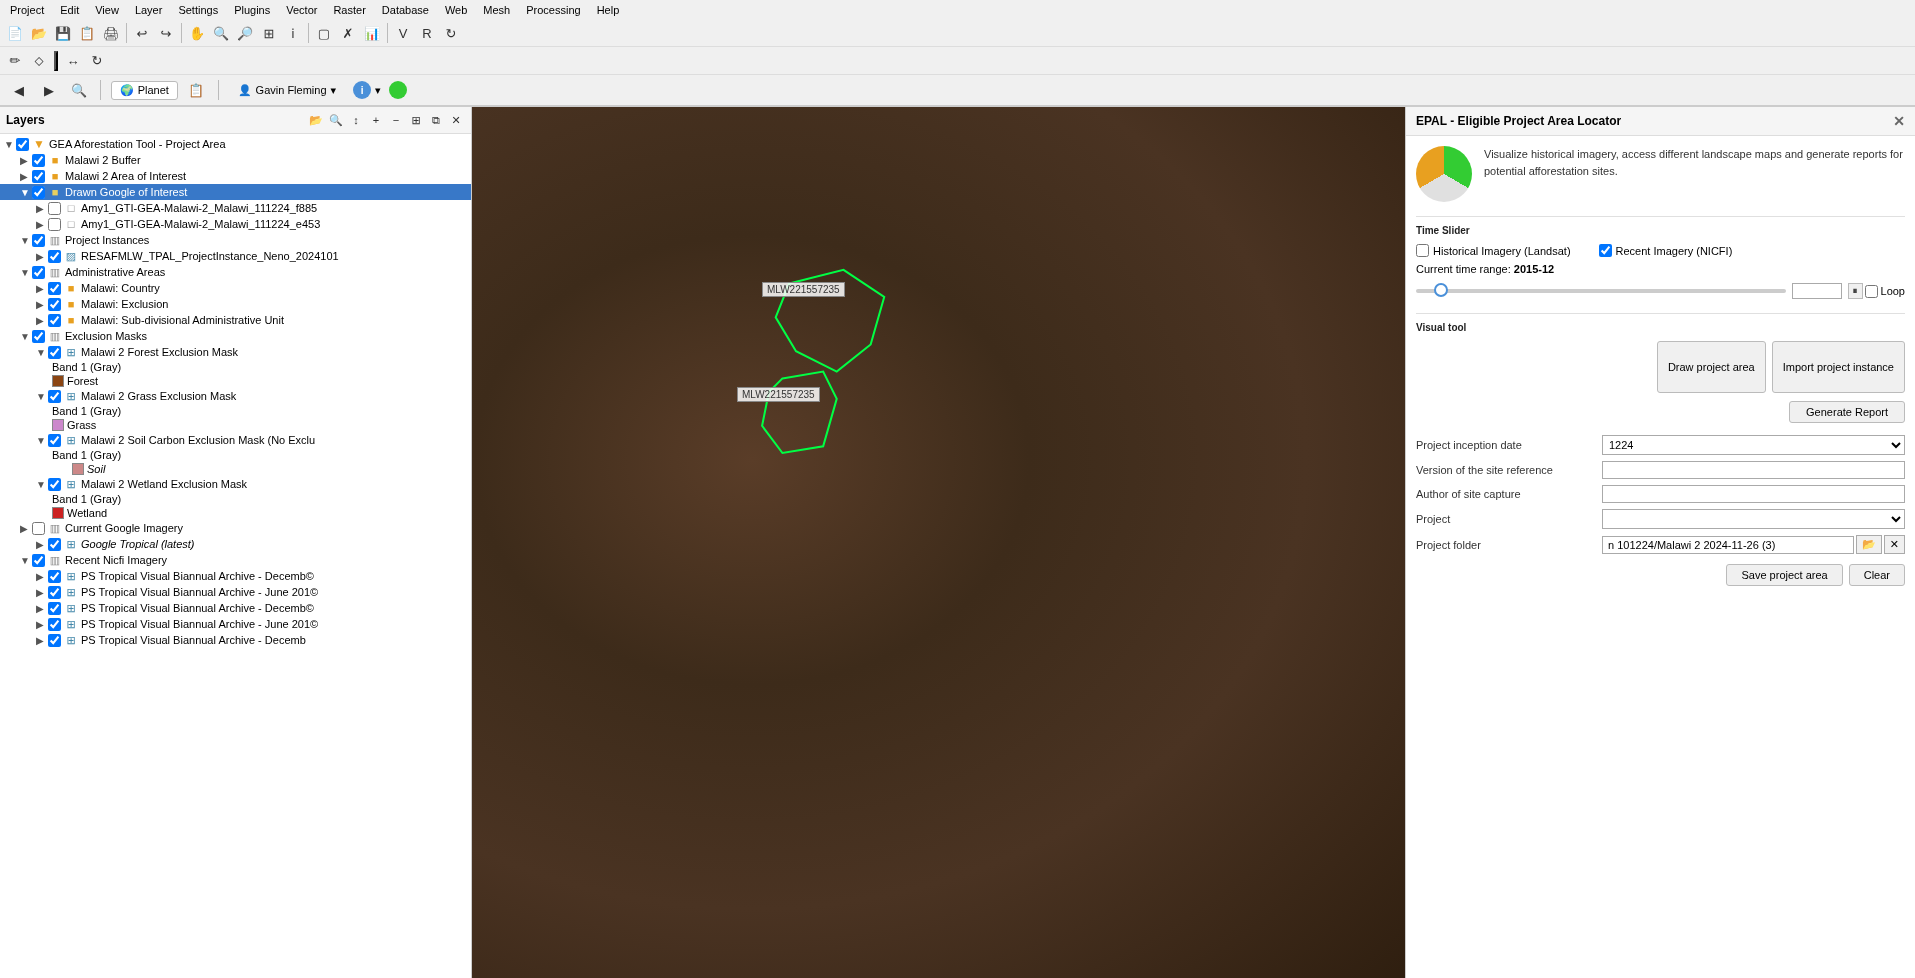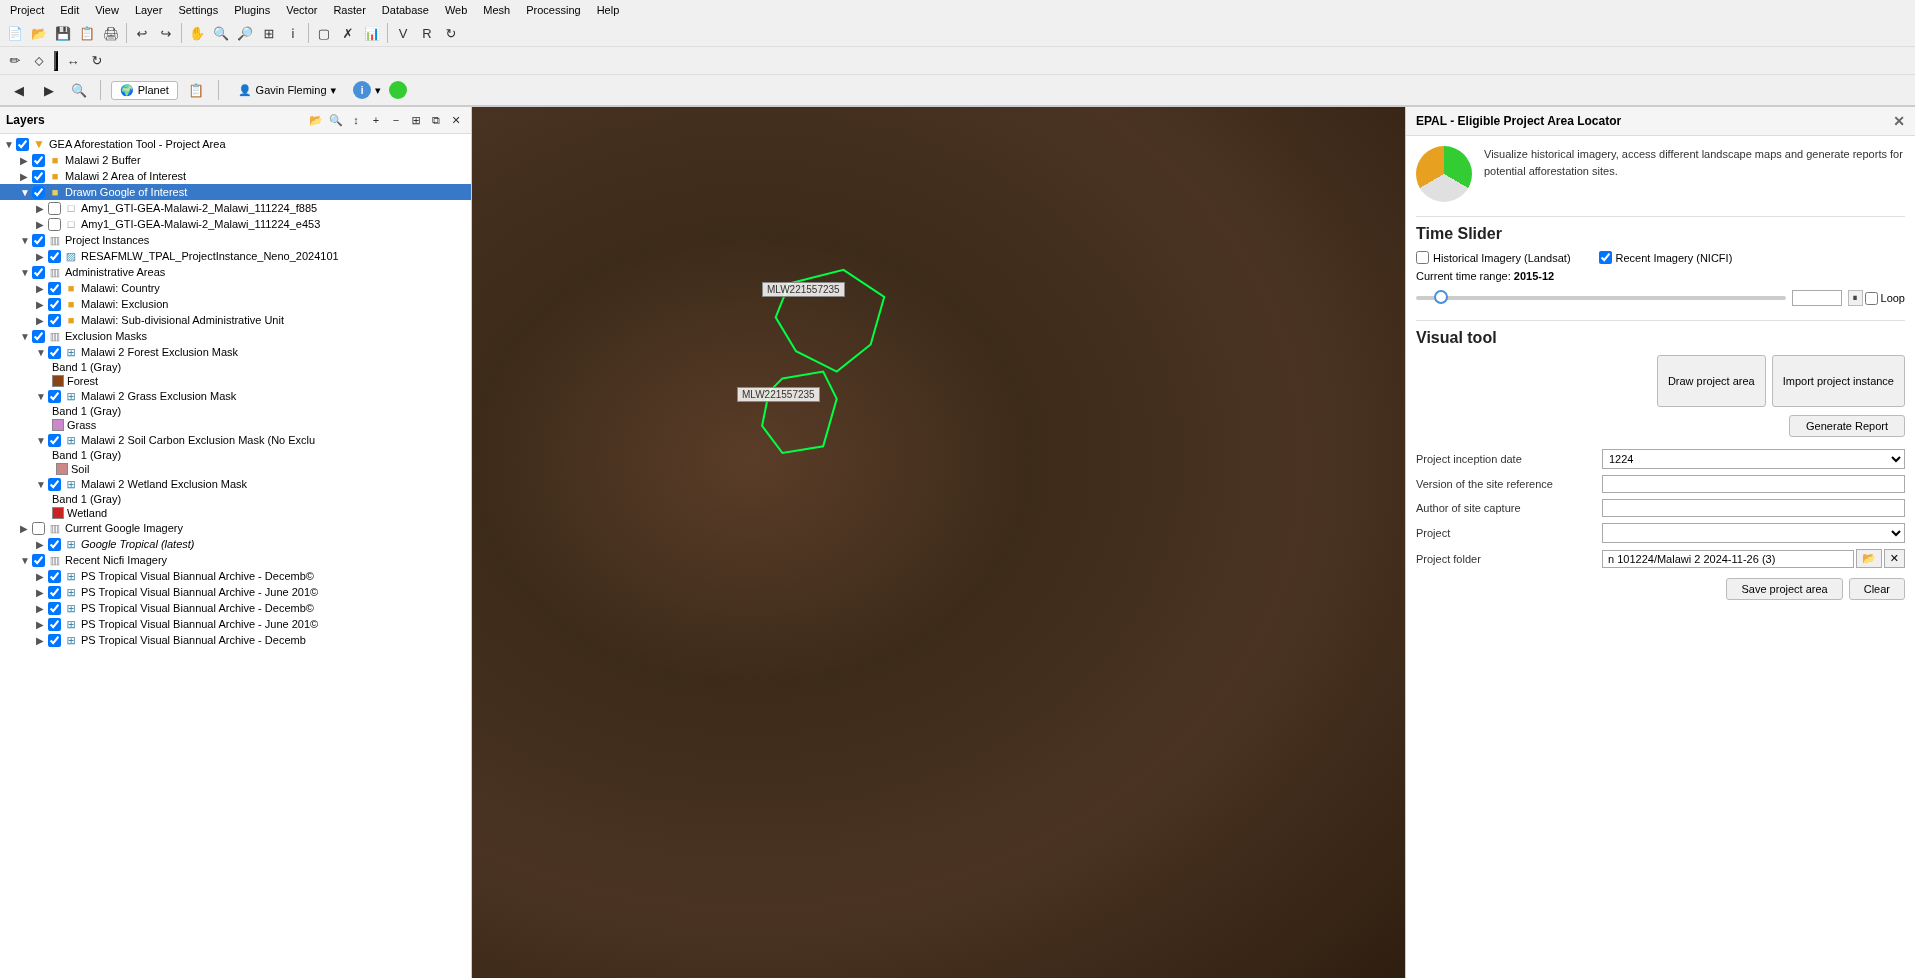--- a/index.html
+++ b/index.html
@@ -46,21 +46,21 @@
     .polygon-label { position: absolute; background: rgba(255,255,255,0.85); border: 1px solid #888; padding: 1px 4px; font-size: 10px; color: #333; white-space: nowrap; }
 
     
     #epal-panel { width: 510px; min-width: 510px; background: #fff; border-left: 1px solid #ccc; display: flex; flex-direction: column; overflow-y: auto; }
     #epal-header { display: flex; align-items: center; justify-content: space-between; padding: 6px 10px; background: #f5f5f5; border-bottom: 1px solid #ddd; font-weight: bold; font-size: 12px; }
     .epal-close-btn { cursor: pointer; font-size: 14px; color: #666; }
     #epal-body { padding: 10px; }
     .epal-logo-row { display: flex; align-items: flex-start; gap: 12px; margin-bottom: 14px; }
     .epal-logo { width: 56px; height: 56px; border-radius: 50%; background: conic-gradient(#3c3 0deg 120deg, #e0e0e0 120deg 240deg, #e8a020 240deg 360deg); flex-shrink: 0; }
     .epal-desc { font-size: 11px; color: #333; line-height: 1.5; }
-    .section-title { font-weight: bold; font-size: 16px; margin-bottom: 8px; color: #222; }
+    .section-title { font-weight: bold; font-size: 10px; margin-bottom: 8px; color: #222; }
     .time-slider-row { display: flex; align-items: center; gap: 8px; margin-bottom: 6px; }
     .checkbox-label { display: flex; align-items: center; gap: 4px; font-size: 11px; }
     .time-range-row { font-size: 11px; margin-bottom: 8px; }
     .time-range-row strong { font-weight: bold; }
     .slider-row { display: flex; align-items: center; gap: 6px; margin-bottom: 14px; }
     .slider-track { flex: 1; height: 4px; background: #ccc; border-radius: 2px; position: relative; }
     .slider-thumb { position: absolute; left: 5%; top: -6px; width: 14px; height: 14px; background: #fff; border: 2px solid #4a90d9; border-radius: 50%; cursor: pointer; }
     .spin-input { width: 50px; border: 1px solid #aaa; padding: 1px 3px; font-size: 11px; text-align: right; }
     .loop-cb { display: flex; align-items: center; gap: 3px; font-size: 11px; }
     .drawing-tool-section { margin-bottom: 10px; }
@@ -300,21 +300,21 @@
 
       <div class="layer-item" style="padding-left:36px;">
         <span class="expand-arrow">▼</span>
         <input type="checkbox" class="cb" checked="" style="">
         <span class="layer-icon" style="color:#48a;">⊞</span>
         <span>Malawi 2  Soil Carbon Exclusion Mask (No Exclu</span>
       </div>
       <div class="layer-item" style="padding-left:52px;">
         <span>Band 1 (Gray)</span>
       </div>
-      <div class="layer-item" style="padding-left:56px;">
+      <div class="layer-item" style="padding-left:72px;font-style:italic;">
         <div class="color-box" style="background:#cc8888;"></div>
         <span>Soil</span>
       </div>
 
       <div class="layer-item" style="padding-left:36px;">
         <span class="expand-arrow">▼</span>
         <input type="checkbox" class="cb" checked="" style="">
         <span class="layer-icon" style="color:#48a;">⊞</span>
         <span>Malawi 2 Wetland Exclusion Mask</span>
       </div>

